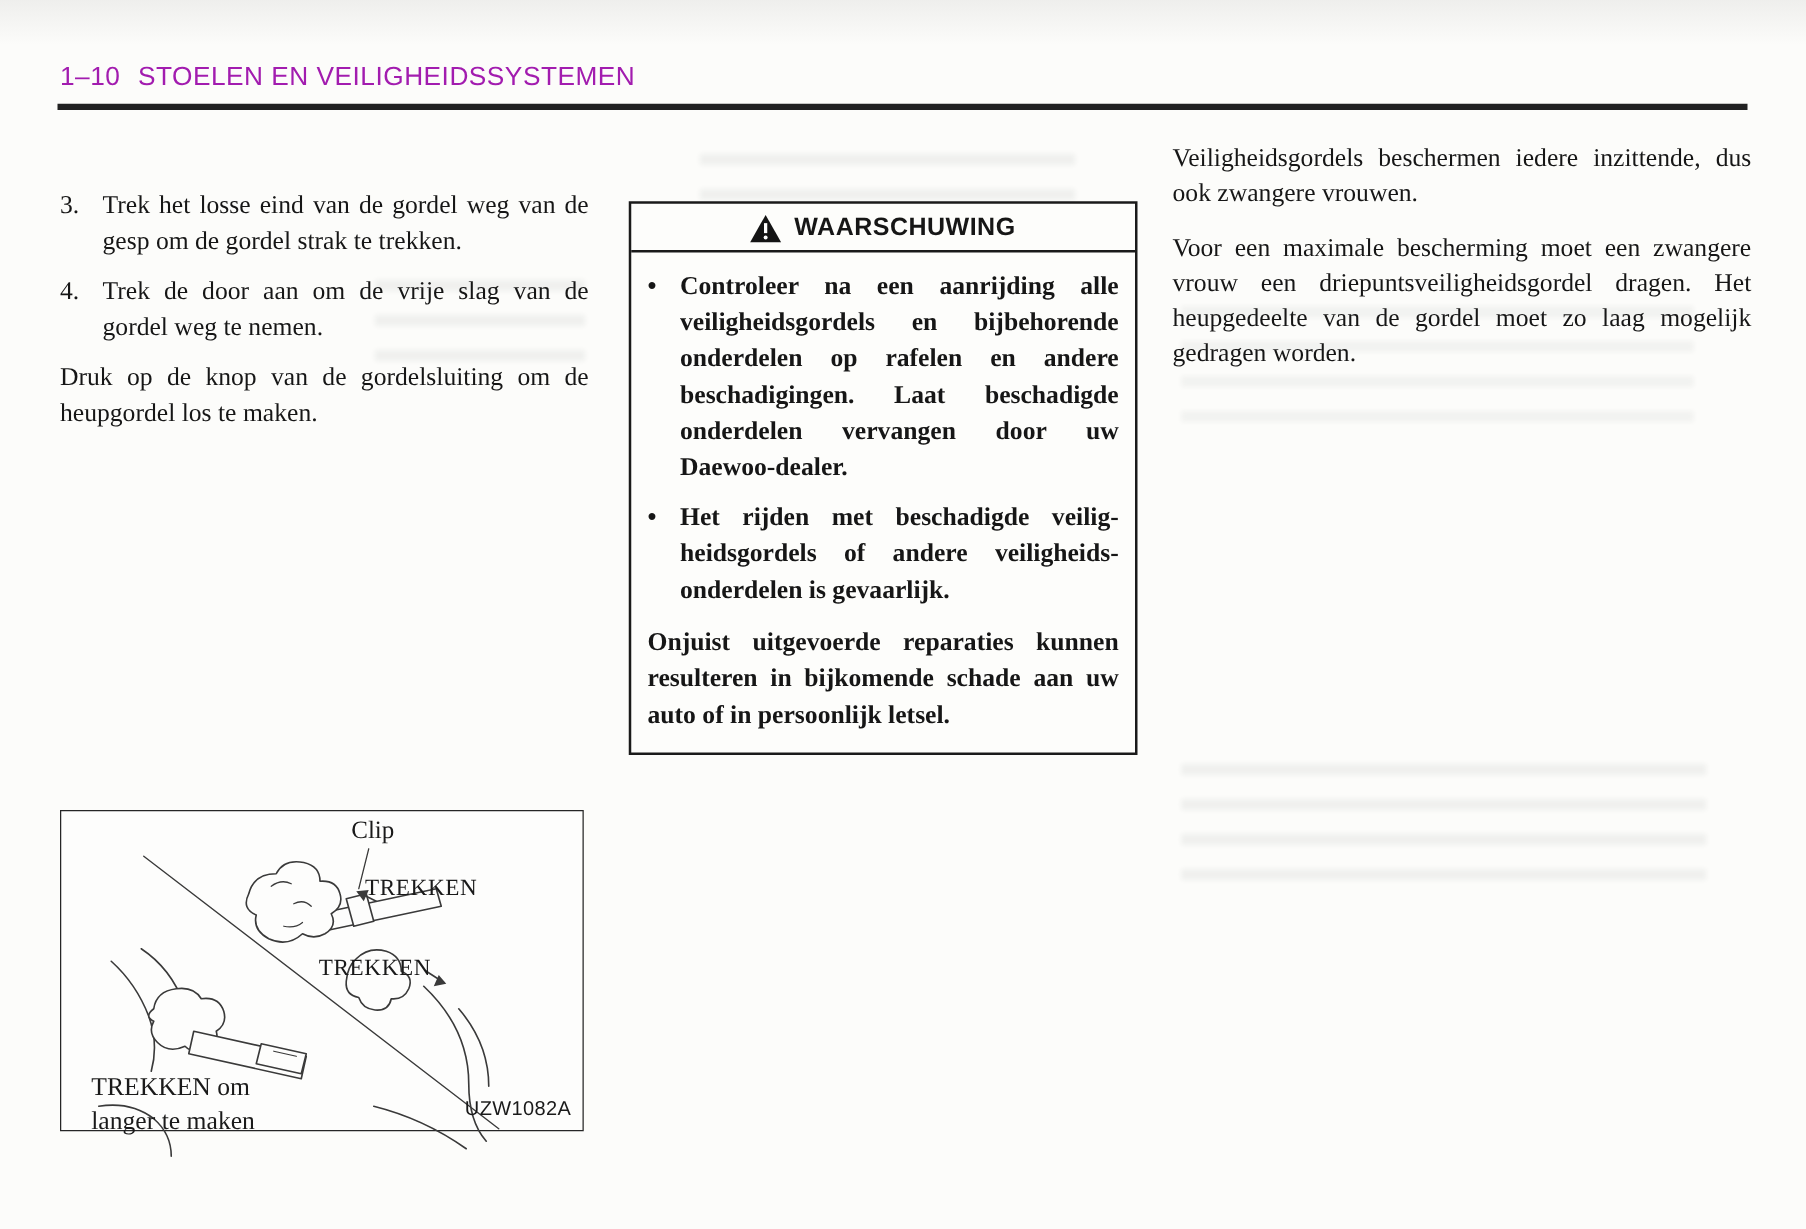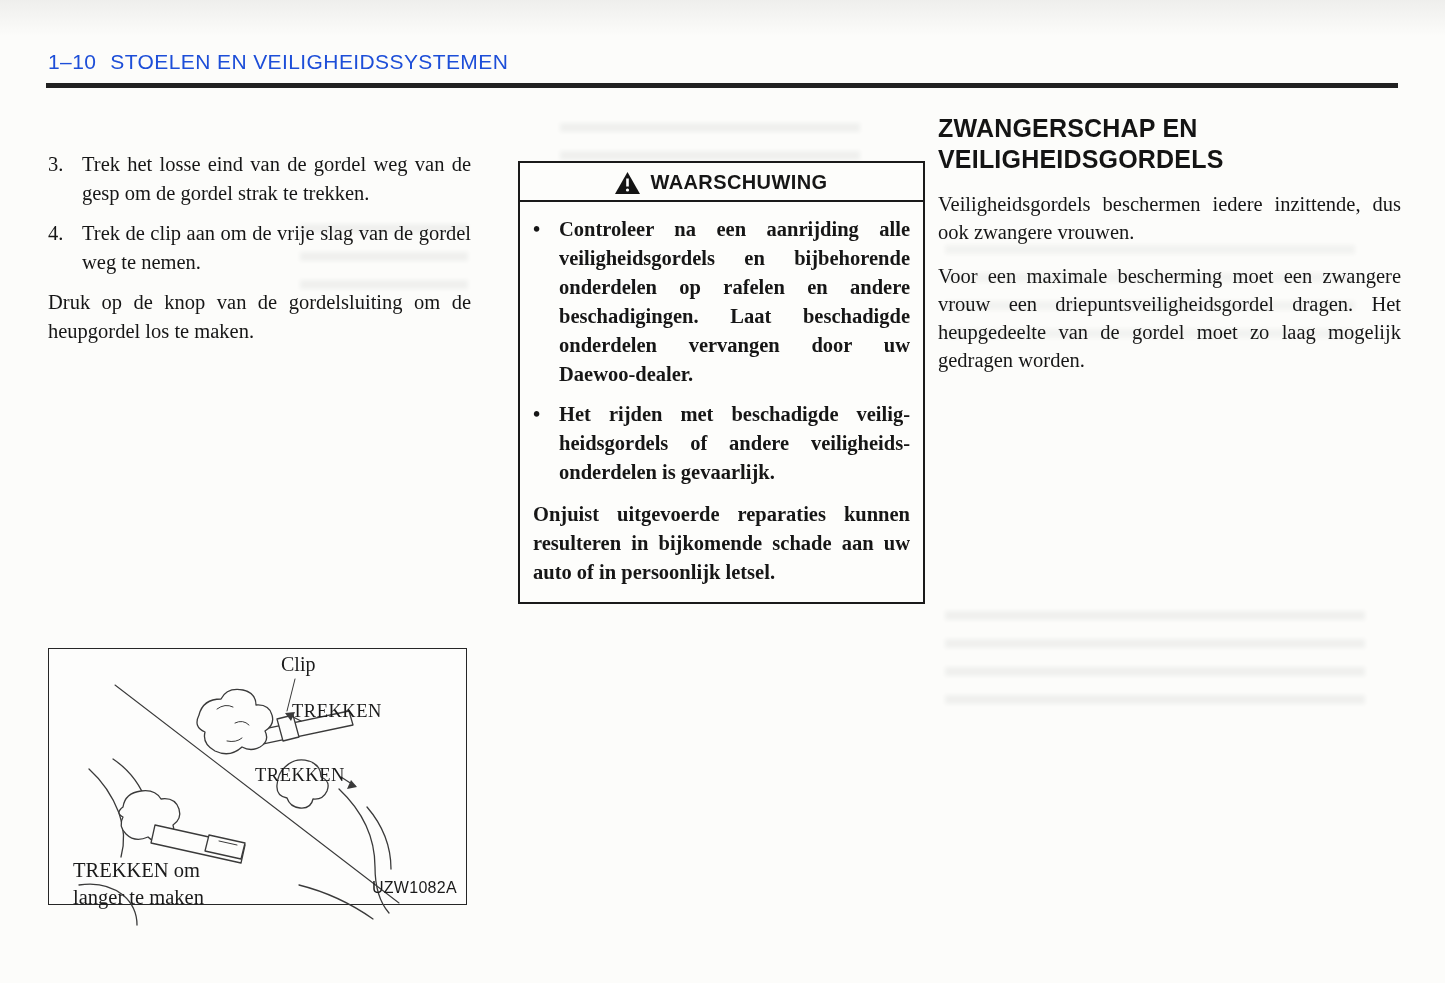--- a/index.html
+++ b/index.html
@@ -13,21 +13,21 @@
   }
   .scan-top-shade {
     position:absolute; left:0; top:0; width:1445px; height:36px;
     background:linear-gradient(180deg, rgba(120,120,118,.10), rgba(120,120,118,0));
     pointer-events:none;
   }
   
   .page-header {
     position:absolute; left:48px; top:50px;
     font-family:"Liberation Sans", sans-serif;
-    font-size:21px; letter-spacing:.4px; color:#1d4ed8;
+    font-size:21px; letter-spacing:.4px; color:#a21caf;
     white-space:nowrap;
   }
   .page-header .hnum { margin-right:14px; }
   .header-rule {
     position:absolute; left:46px; top:83px; width:1352px; height:5px;
     background:#212121;
   }
   
   .smudge {
     position:absolute; pointer-events:none;
@@ -55,21 +55,21 @@
   .fig-art { position:absolute; left:0; top:0; }
   .fig-label { position:absolute; color:#1a1a1a; }
   .lbl-clip   { left:232px; top:4px;  font-size:20px; }
   .lbl-trek1  { left:243px; top:52px; font-size:18.5px; letter-spacing:.5px; }
   .lbl-trek2  { left:206px; top:116px; font-size:18.5px; letter-spacing:.5px; }
   .lbl-extend { left:24px;  top:208px; font-size:20.5px; line-height:27px; width:168px; }
   .lbl-code   { right:9px;  bottom:7px; font-family:"Liberation Sans", sans-serif; font-size:16px; letter-spacing:.3px; }
   
   .warning {
     position:absolute; left:503px; top:161px; width:407px;
-    border:2px solid #1a1a1a; background:rgba(253,253,252,.6);margin-left:15px;
+    border:2px solid #1a1a1a; background:rgba(253,253,252,.6);
   }
   .warning-header {
     display:flex; align-items:center; justify-content:center; gap:10px;
     padding:8px 0 6px; border-bottom:2px solid #1a1a1a;
     font-family:"Liberation Sans", sans-serif; font-weight:bold;
     font-size:20px; letter-spacing:.4px;
   }
   .w-icon { display:inline-flex; }
   .warning-body {
     padding:13px 13px 15px;
@@ -105,21 +105,21 @@
 </div>
 <div class="header-rule"></div>
 
 <div class="col-left">
   <div class="num-item">
     <span class="num">3.</span>
     <span class="itext">Trek het losse eind van de gordel weg van de gesp om de gordel strak te trekken.</span>
   </div>
   <div class="num-item">
     <span class="num">4.</span>
-    <span class="itext">Trek de clip aan om de vrije slag van de gordel weg te nemen.</span>
+    <span class="itext">Trek de door aan om de vrije slag van de gordel weg te nemen.</span>
   </div>
   <p class="plain-par">Druk op de knop van de gordelsluiting om de heupgordel los te maken.</p>
 </div>
 
 <div class="figure">
   <svg class="fig-art" width="419" height="289" viewBox="0 0 419 289">
     <g fill="none" stroke="#3a3a3a" stroke-width="1.3" stroke-linecap="round" stroke-linejoin="round">
       <path d="M66 36 L350 254" stroke-width="1.1"></path>
       <path d="M246 30 L238 62" stroke-width="1"></path>
       <path d="M196 84 L300 62 L304 76 L200 98 Z"></path>
@@ -168,19 +168,15 @@
     </div>
     <div class="bullet">
       <span class="bmark">•</span>
       <span class="btext">Het rijden met beschadigde veilig­heidsgordels of andere veiligheids­onderdelen is gevaarlijk.</span>
     </div>
     <p class="warning-note">Onjuist uitgevoerde reparaties kunnen resulteren in bijkomende schade aan uw auto of in persoonlijk letsel.</p>
   </div>
 </div>
 
 <div class="col-right">
-  <div class="section-heading">
-    <div>ZWANGERSCHAP EN</div>
-    <div>VEILIGHEIDSGORDELS</div>
-  </div>
   <p>Veiligheidsgordels beschermen iedere inzittende, dus ook zwangere vrouwen.</p>
   <p>Voor een maximale bescherming moet een zwangere vrouw een driepuntsveiligheids­gordel dragen. Het heupgedeelte van de gordel moet zo laag mogelijk gedragen worden.</p>
 </div>
 
 </body></html>

